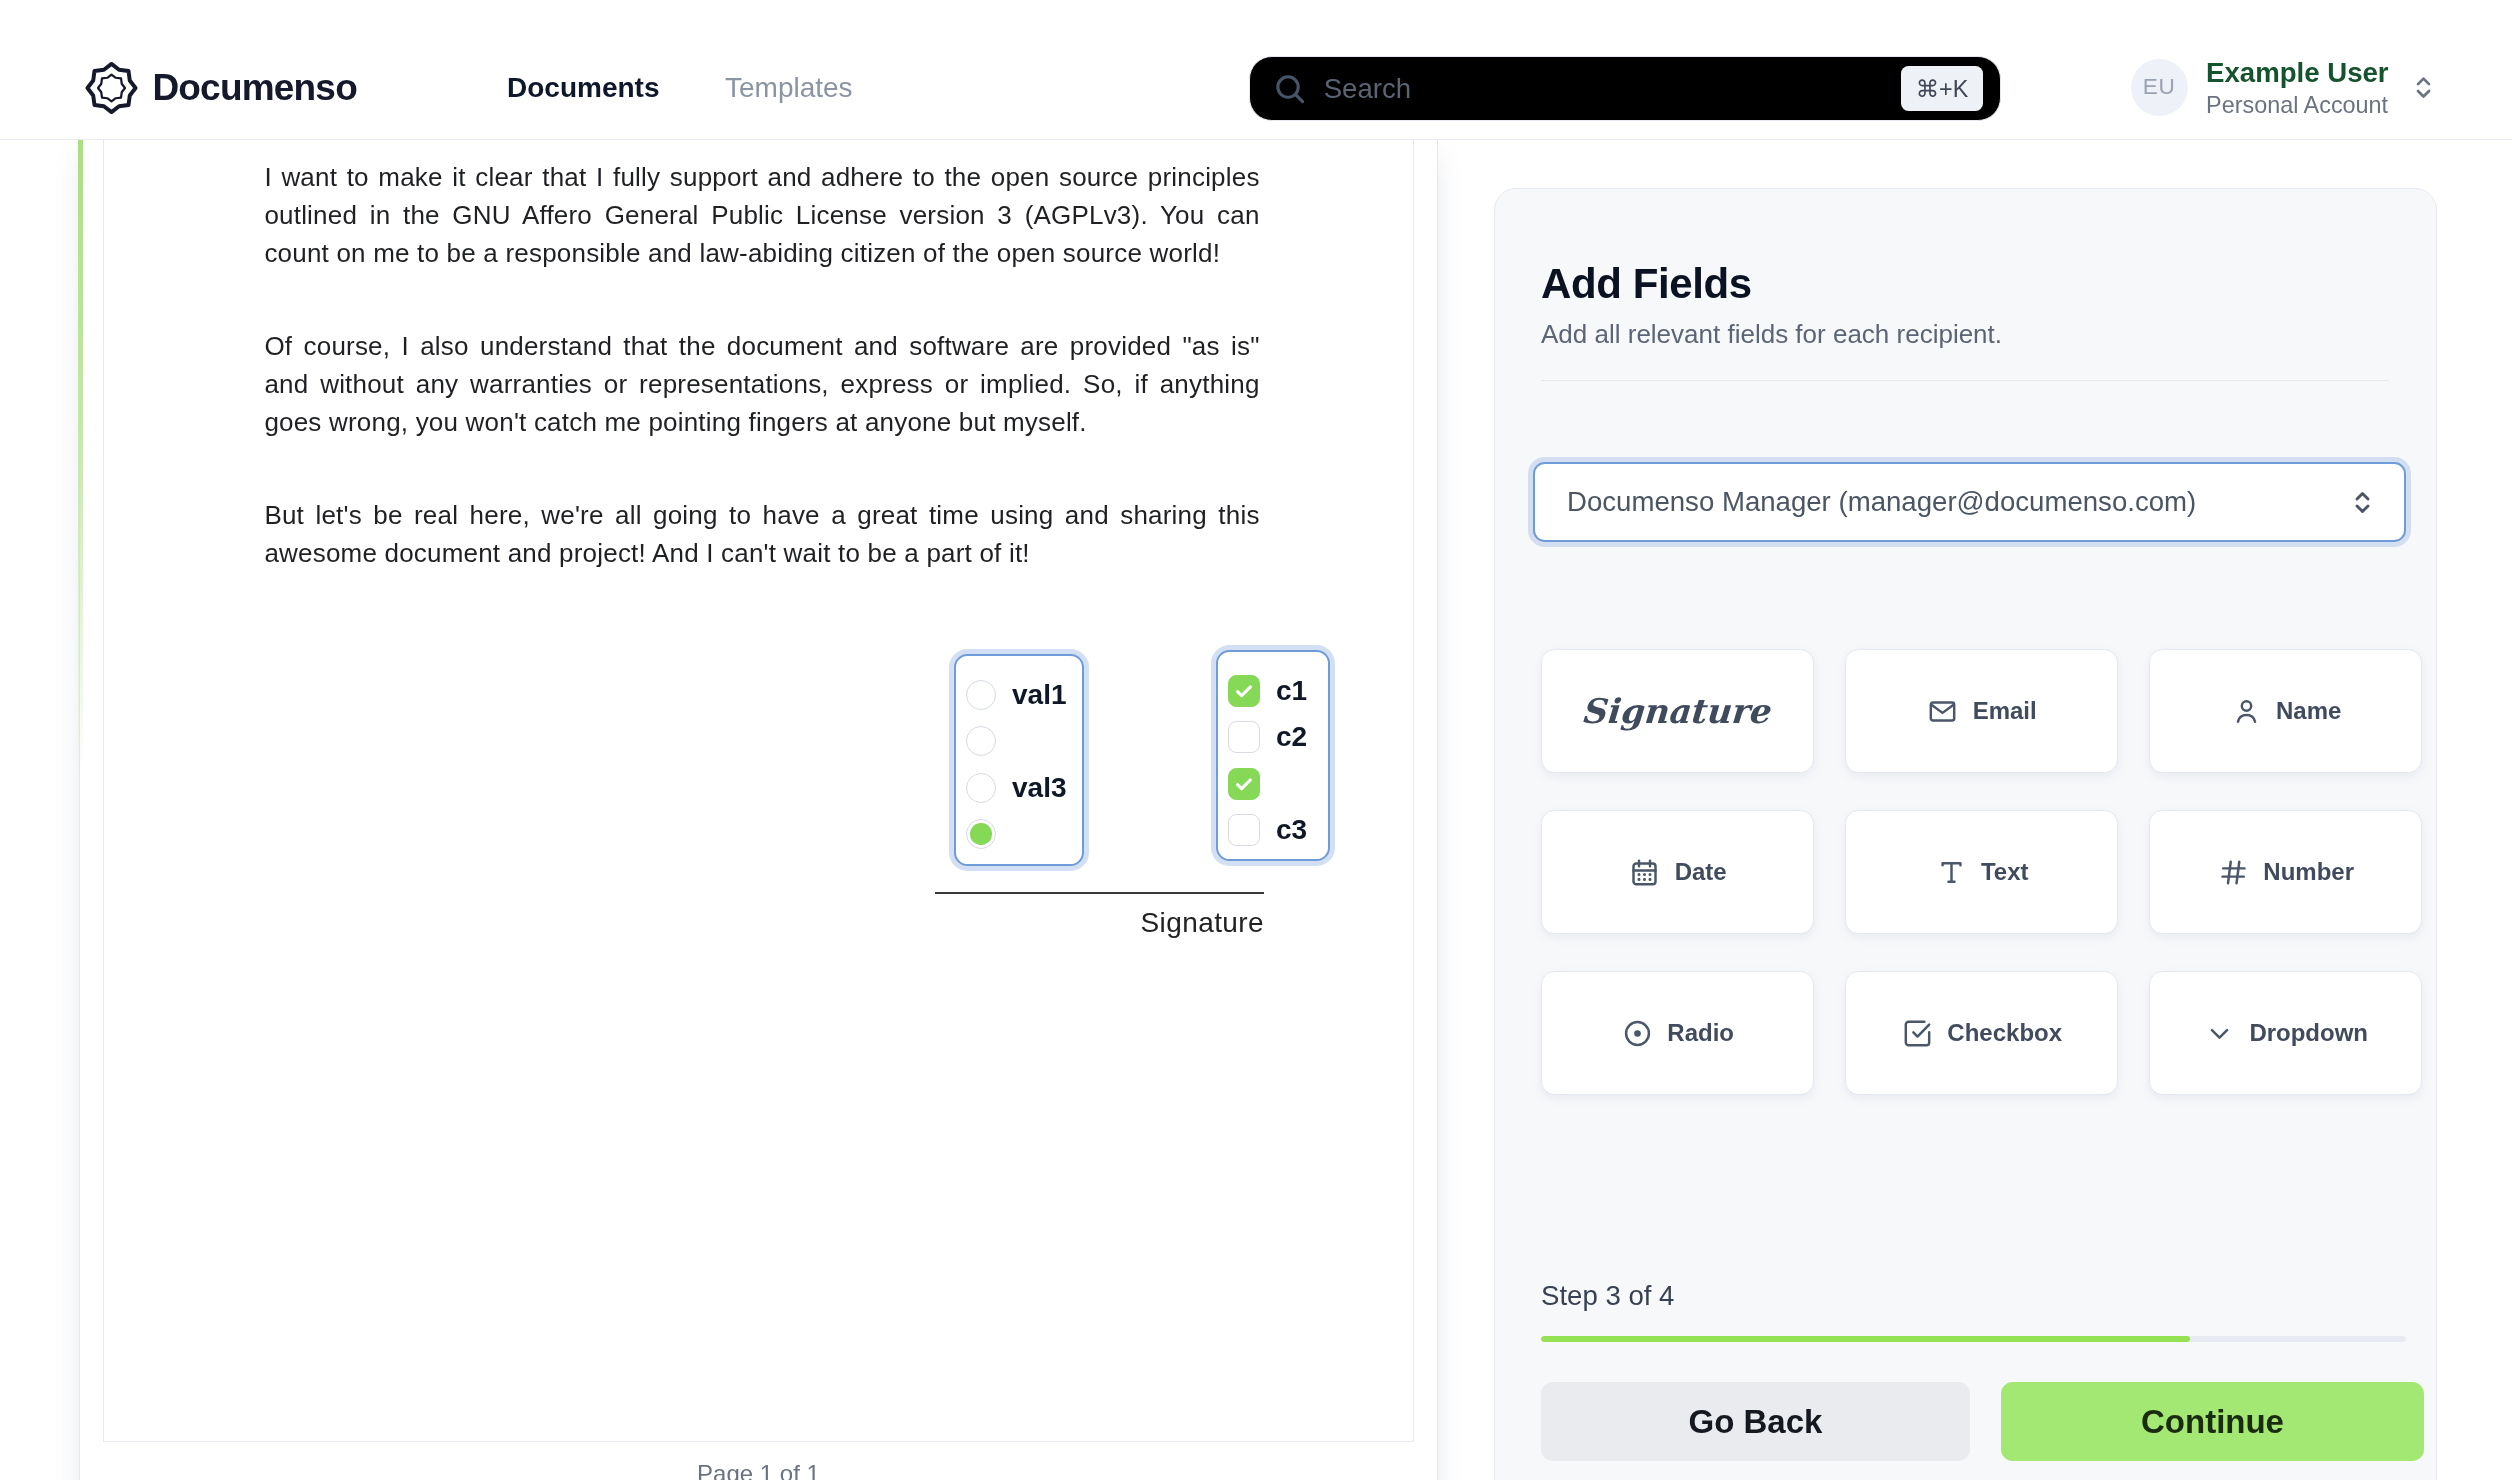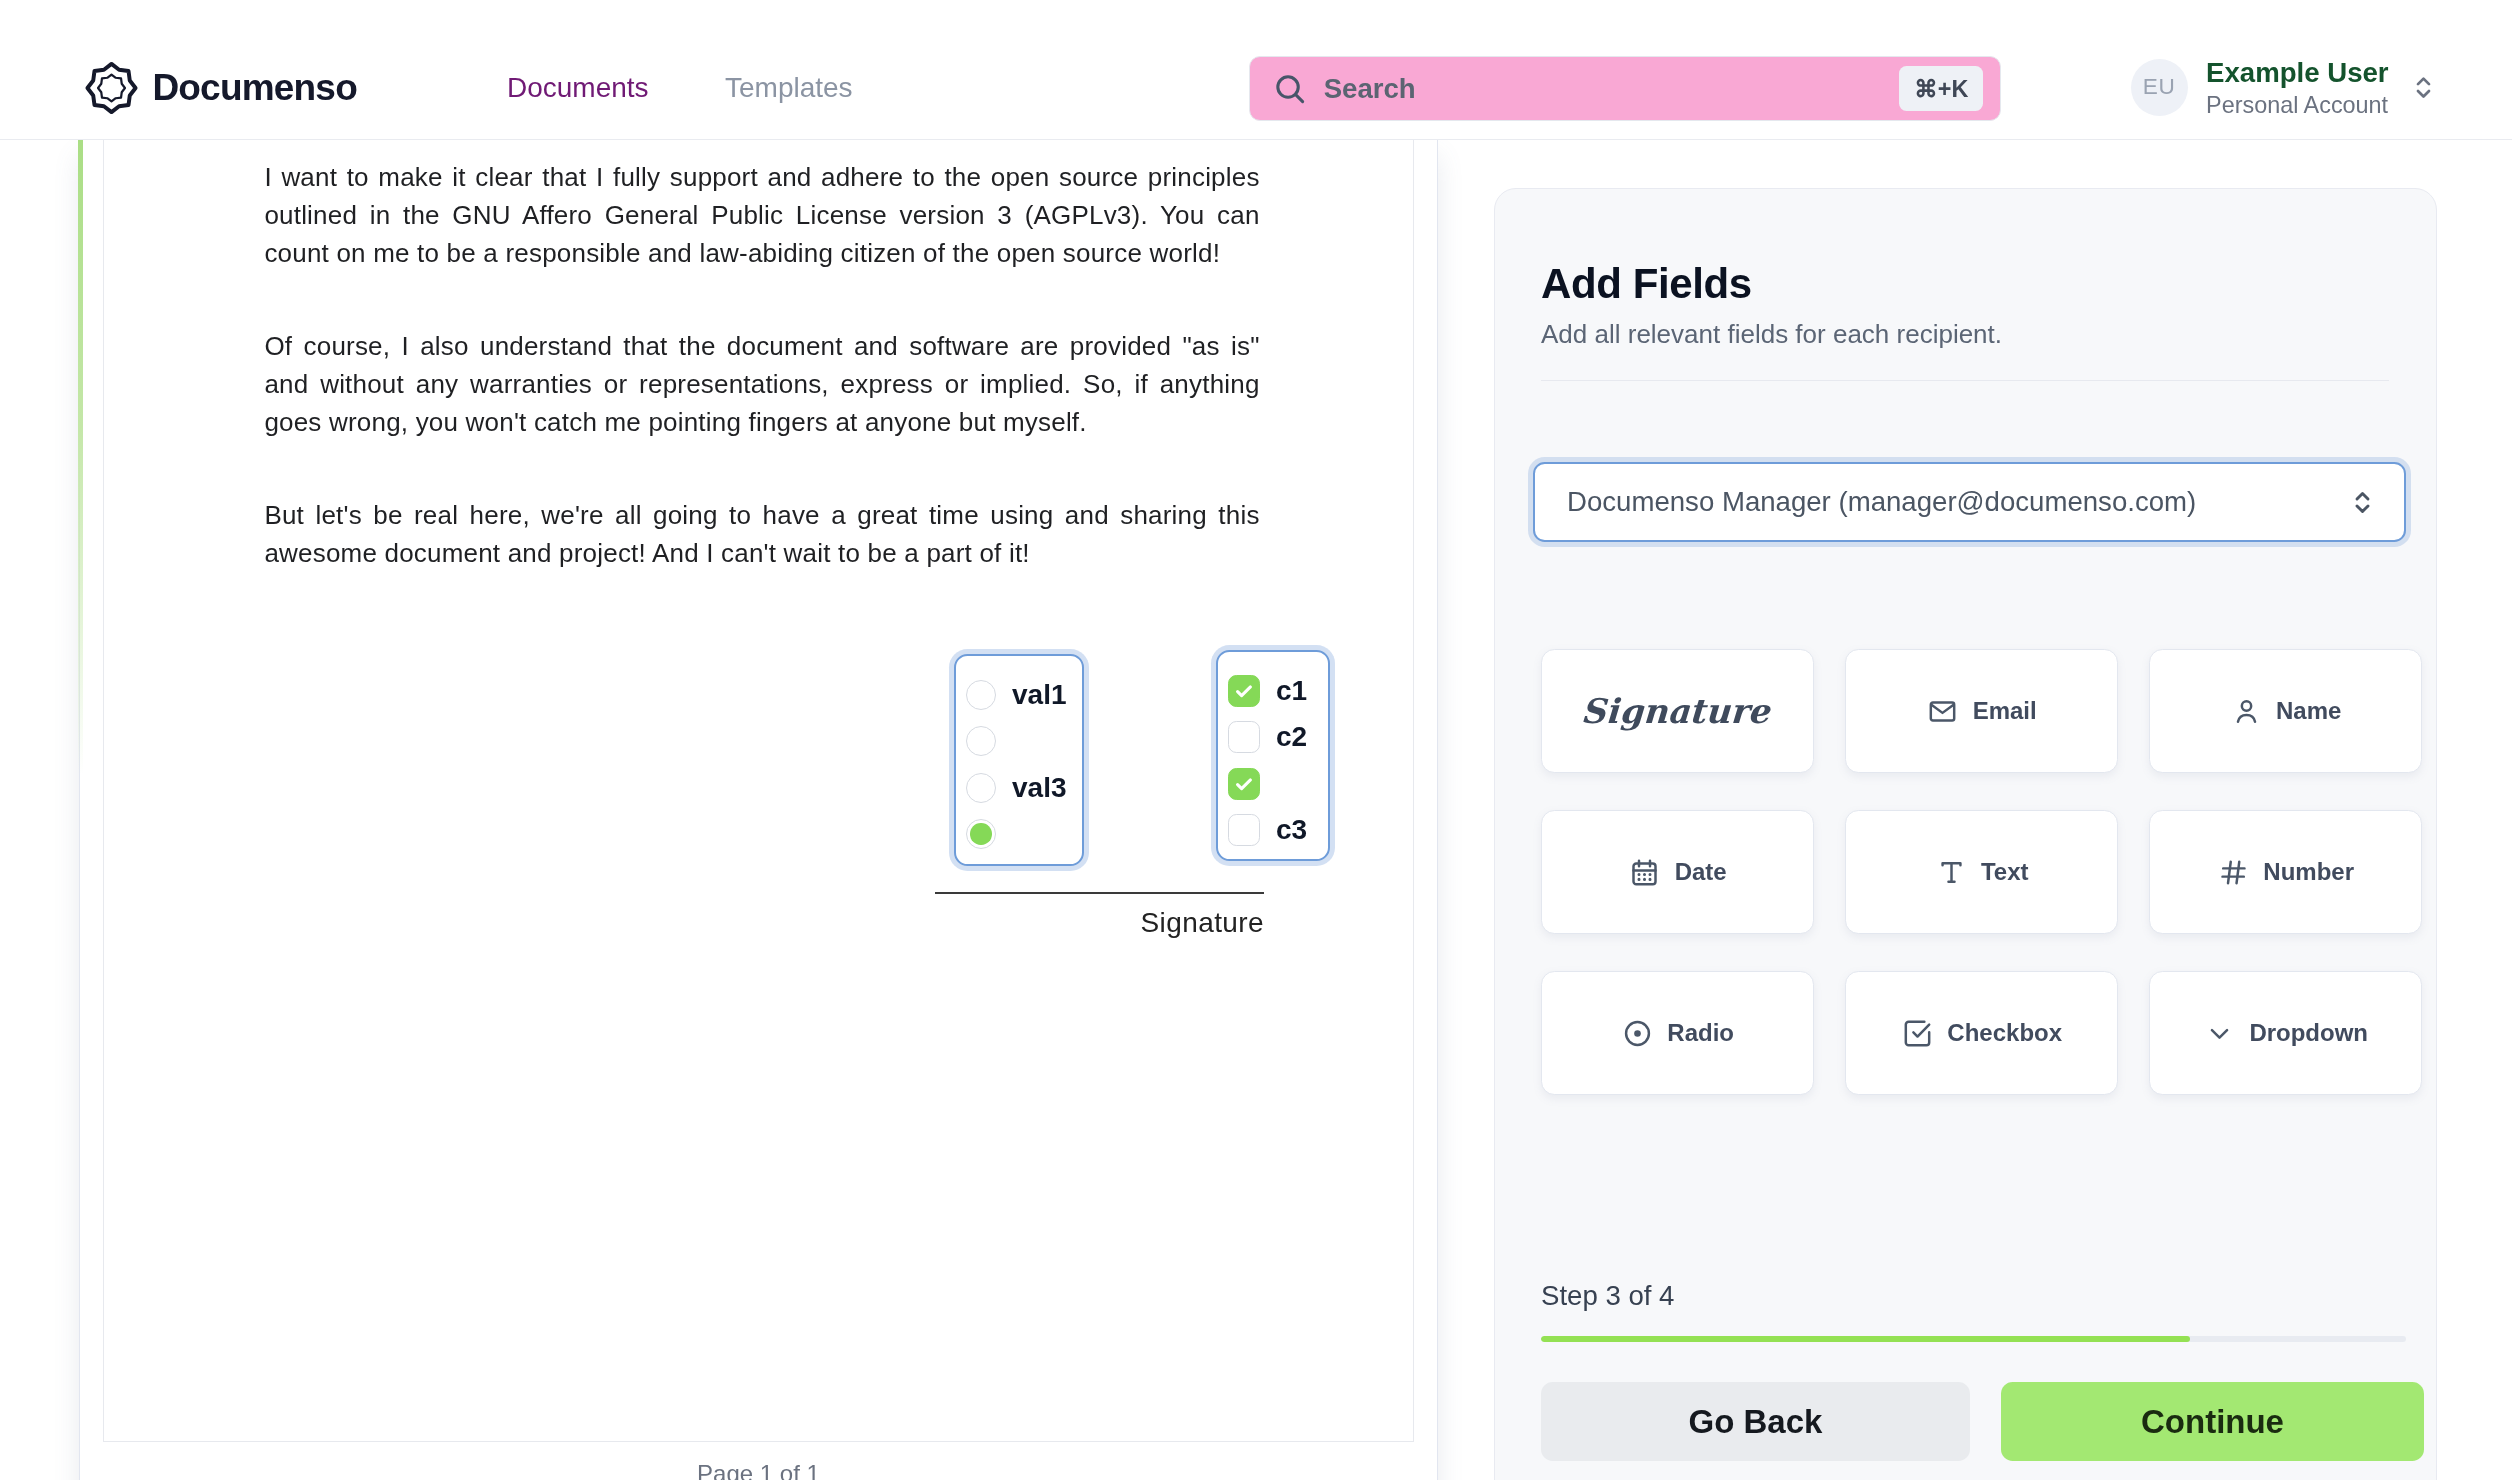--- a/index.html
+++ b/index.html
@@ -7,27 +7,27 @@
   .app{position:relative;width:2512px;height:1481px;overflow:hidden;
        font-family:"Liberation Sans",sans-serif;color:#111827;background:#fff;margin-top:36px;}
 
   
   .navbar{position:absolute;left:0;top:0;width:2512px;height:104px;background:#fff;
           border-bottom:1.7px solid #e9ebf0;z-index:5;}
   .brand{position:absolute;left:84px;top:50%;transform:translateY(-50%);
          display:flex;align-items:center;gap:13.4px;cursor:pointer;}
   .brand svg{display:block;}
   .brand-text{font-size:37px;font-weight:800;letter-spacing:-0.8px;color:#15192b;}
-  .nav-link{position:absolute;top:50%;transform:translateY(-50%);font-size:28px;font-weight:400;
-            color:#701a75;cursor:pointer;}
+  .nav-link{position:absolute;top:50%;transform:translateY(-50%);font-size:28px;font-weight:700;
+            color:#0f172a;cursor:pointer;}
   .nav-link.documents{left:507px;}
   .nav-link.templates{left:725px;color:#8b94a3;font-weight:500;}
-  .search{position:absolute;left:1249px;top:20px;width:752px;height:65px;background:#f9a8d4;
-          border:1.7px solid #e5e8ee;border-radius:11px;display:flex;align-items:center;
-          padding:0 16.7px 0 22px;cursor:text;font-weight:bold;}
+  .search{position:absolute;left:1249px;top:20px;width:752px;height:65px;background:#000000;
+          border:1.7px solid #e5e8ee;border-radius:23px;display:flex;align-items:center;
+          padding:0 16.7px 0 22px;cursor:text;}
   .search-ph{font-size:27.6px;color:#5b6472;margin-left:16.7px;flex:1;}
   .kbd{background:#eef1f6;border-radius:7.5px;padding:8.4px 15px;font-size:23.4px;color:#3f4756;}
   .user{position:absolute;right:72px;top:50%;transform:translateY(-50%);
         display:flex;align-items:center;gap:18.4px;cursor:pointer;}
   .avatar{width:57px;height:57px;border-radius:50%;background:#eef1f7;color:#9aa3b2;
           display:flex;align-items:center;justify-content:center;font-size:22.6px;letter-spacing:0.8px;}
   .user-text{display:flex;flex-direction:column;line-height:1.15;}
   .user-name{font-size:27.6px;font-weight:700;color:#14532d;}
   .user-account{font-size:23.4px;color:#6b7280;margin-top:3.3px;}
 

